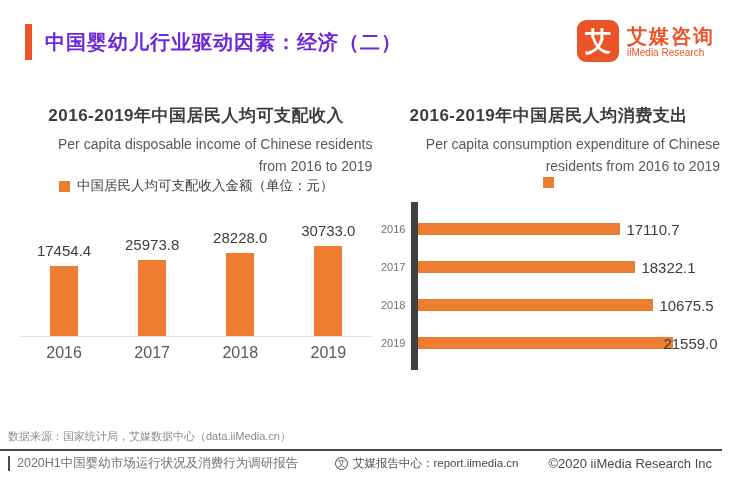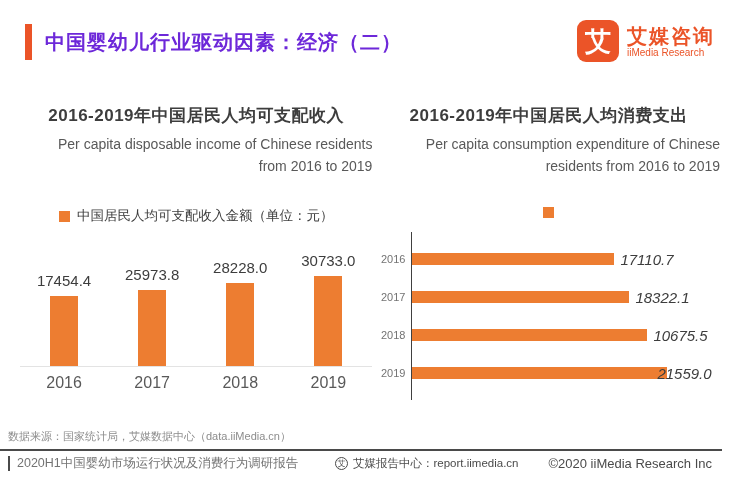--- a/index.html
+++ b/index.html
@@ -28,36 +28,36 @@
   .logo-text{margin-left:8px;display:flex;flex-direction:column;line-height:1.1;}
   .logo-cn{font-size:20px;font-weight:bold;color:var(--accent);letter-spacing:2px;}
   .logo-en{font-size:10px;color:var(--accent);}
   
   .charts{display:flex;margin-top:44px;padding:0 15px;}
   .panel{display:flex;flex-direction:column;}
   .panel-left{width:360px;margin-left:5px;}
   .panel-right{width:350px;margin-left:5px;}
   .chart-title{font-size:17px;font-weight:bold;color:var(--dark);text-align:center;letter-spacing:0.5px;}
   .chart-subtitle{margin-top:7px;font-size:14px;color:var(--mid);text-align:right;line-height:1.55;}
-  .legend{margin-top:30px;display:flex;align-items:center;justify-content:center;}
+  .legend{display:flex;align-items:center;justify-content:center;}
   .legend-swatch{width:11px;height:11px;background:var(--orange);flex:0 0 auto;}
   .legend-label{margin-left:7px;font-size:13.5px;color:var(--dark);}
   
   .vchart{margin-top:14px;display:flex;height:128px;border-bottom:1px solid var(--light-line);}
   .vgroup{width:25%;display:flex;flex-direction:column;align-items:center;justify-content:flex-end;}
   .vvalue{font-size:15px;color:var(--dark);margin-bottom:7px;white-space:nowrap;}
   .vbar{width:28px;background:var(--orange);}
   .vyears{display:flex;margin-top:7px;}
   .vyear{width:25%;text-align:center;font-size:16px;color:var(--mid);}
   
   .hchart{margin-top:14px;display:flex;}
   .hyears{display:flex;flex-direction:column;padding-top:8px;width:34px;}
   .hyear{height:38px;display:flex;align-items:center;justify-content:flex-end;
     font-size:11px;color:#737373;padding-right:6px;}
-  .hrows{flex:1;border-left:1px solid #404040;padding-top:8px;height:168px;font-style:italic;}
+  .hrows{flex:1;border-left:7px solid #404040;padding-top:8px;height:168px;}
   .hrow{height:38px;display:flex;align-items:center;}
   .hbar{height:12px;background:var(--orange);flex:0 0 auto;}
   .hvalue{margin-left:6px;font-size:15px;color:var(--dark);white-space:nowrap;}
   .hrow:last-child .hvalue{margin-left:-10px;}
   
   .footer{position:absolute;left:0;right:13px;bottom:0;}
   .source-note{font-size:11px;color:#8c8c8c;margin:0 0 5px 8px;}
   .footer-divider{border-top:2px solid #4a4a4a;}
   .footer-row{display:flex;justify-content:space-between;align-items:center;padding:4px 10px 6px 8px;}
   .footer-left{display:flex;align-items:center;}

